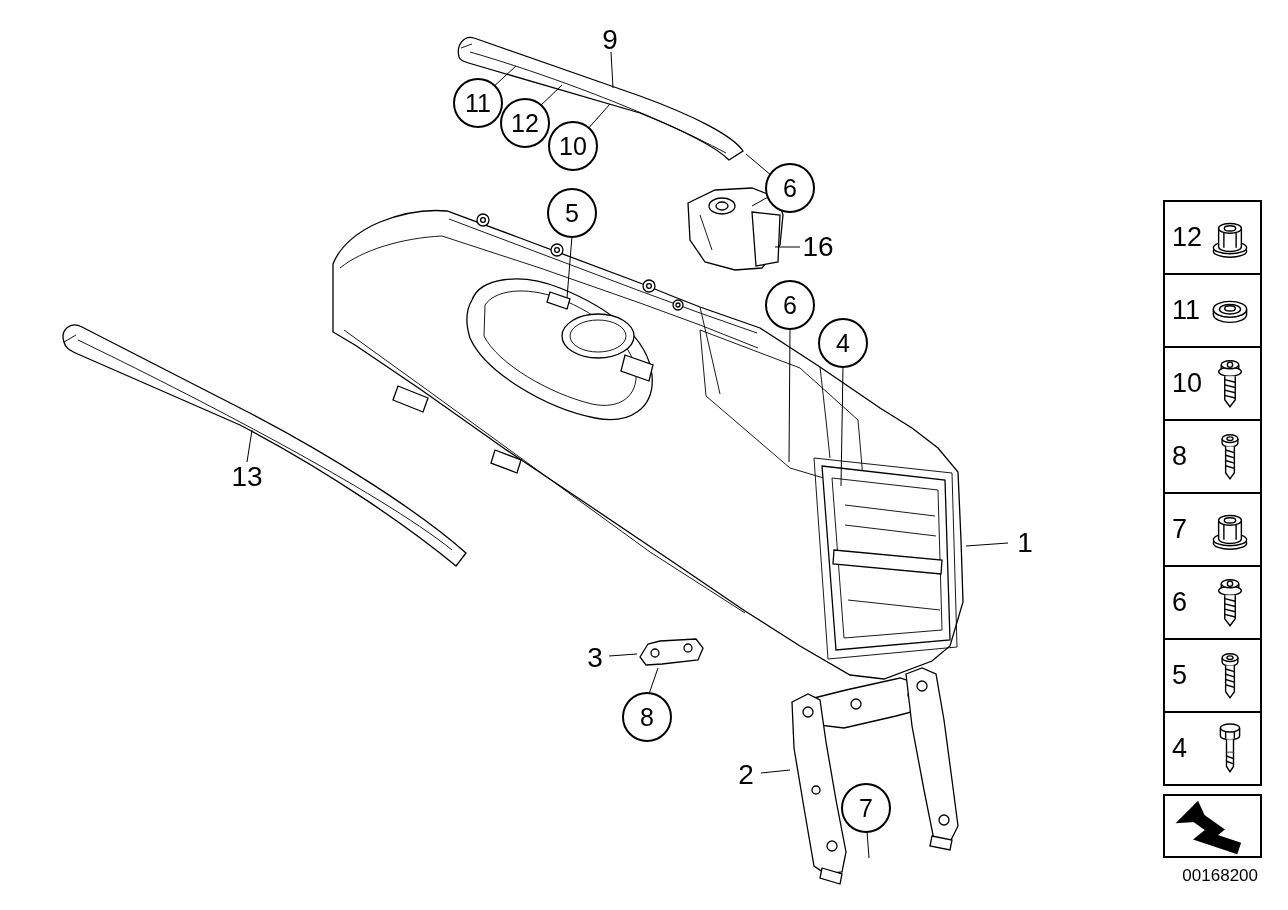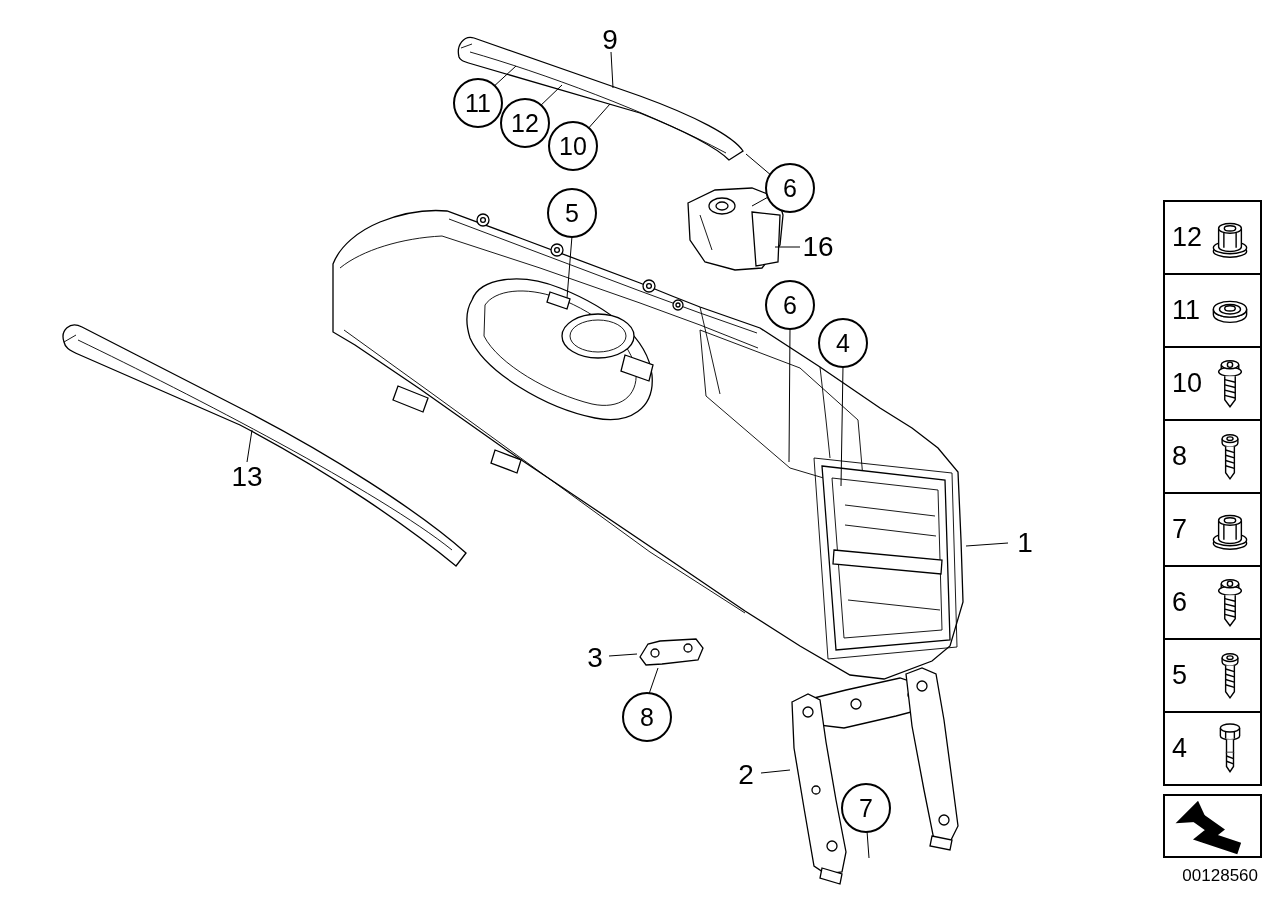--- a/index.html
+++ b/index.html
@@ -255,15 +255,15 @@
         </div>
       </div>
     <div class="arrow-box">
       <svg width="88" height="58" viewBox="0 0 92 62">
         <polygon points="6,28 30,4 40,26" fill="#000"></polygon>
         <path d="M24,18 L48,35 L38,43 L74,55" stroke="#000" stroke-width="13" fill="none"></path>
       </svg>
     </div>
   </div>
 
-  <div class="part-number">00128560</div>
+  <div class="part-number">00168200</div>
 
 </div>
 
 </body></html>

